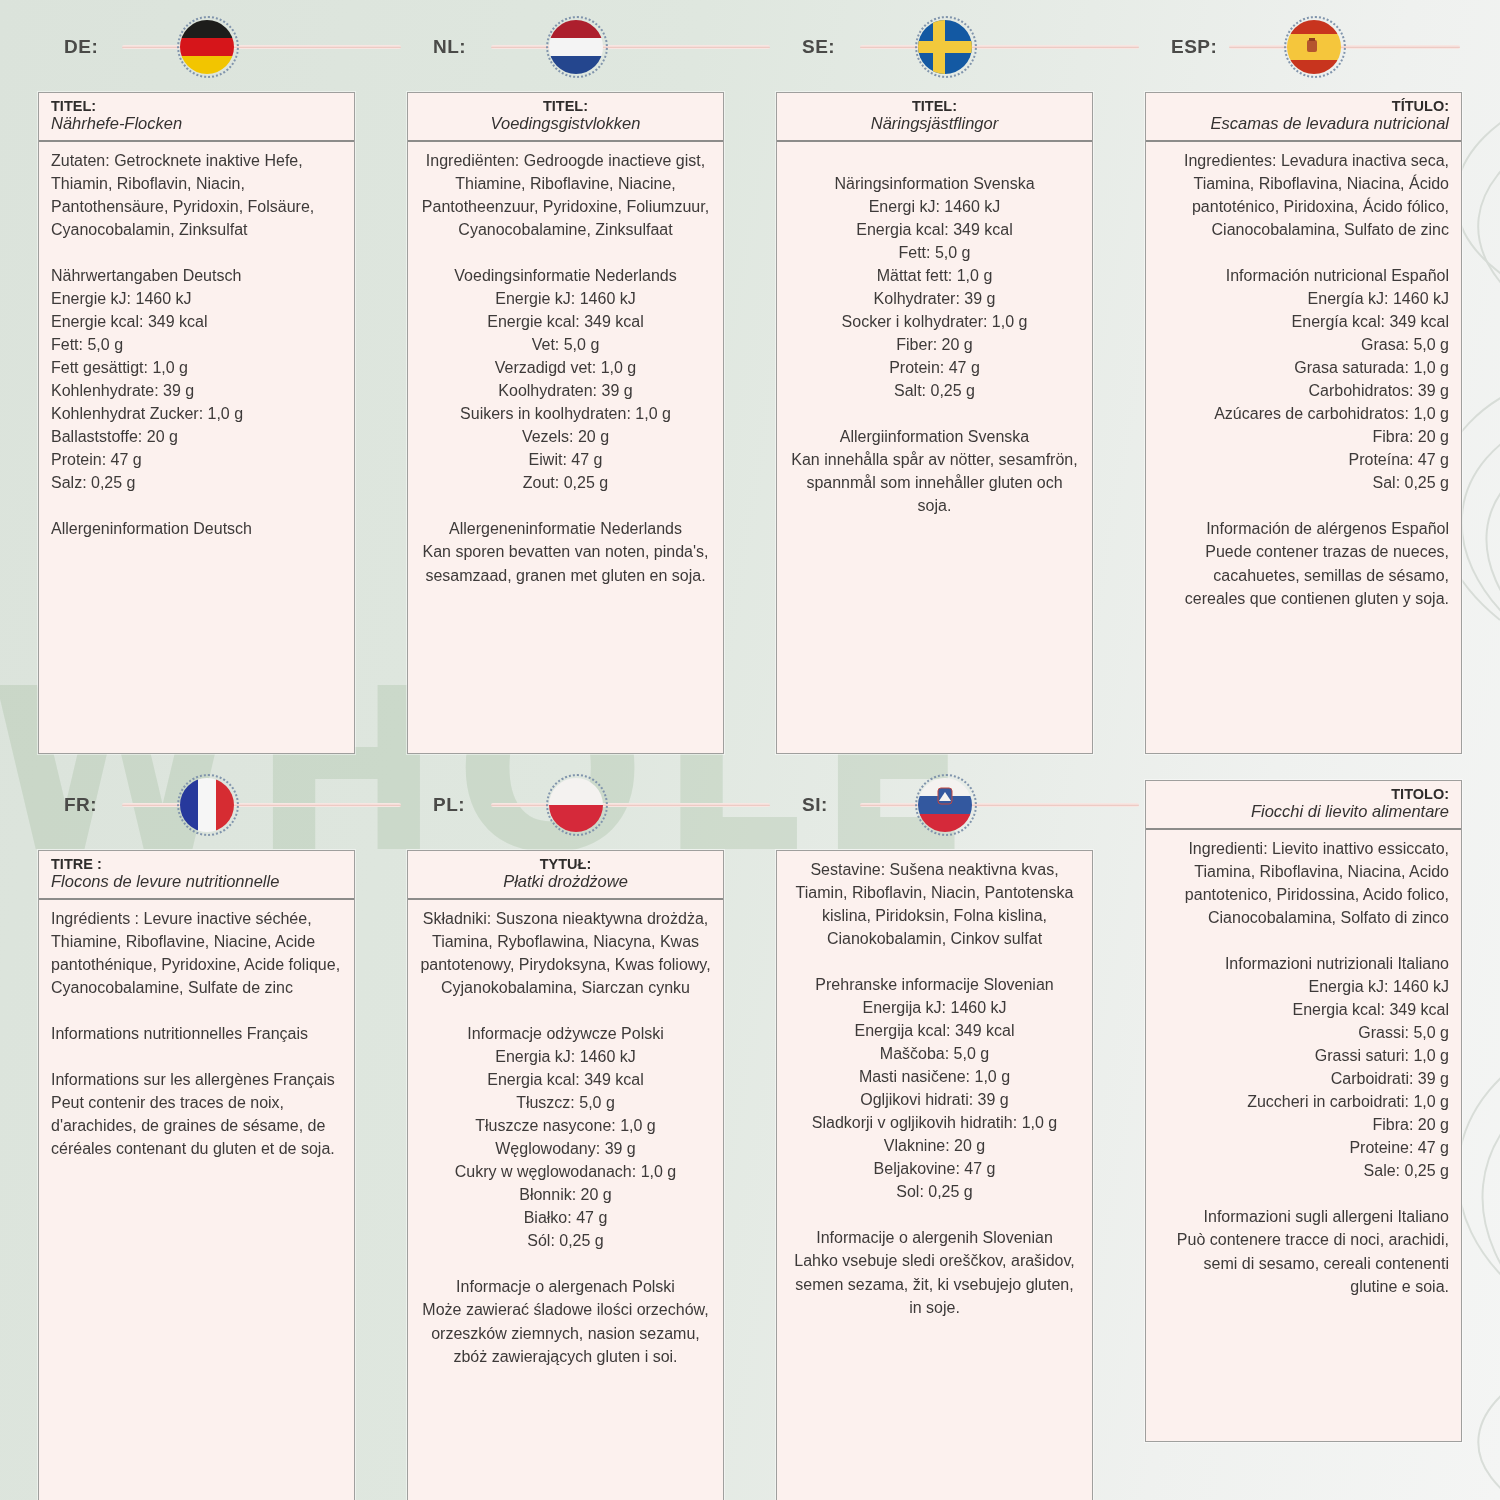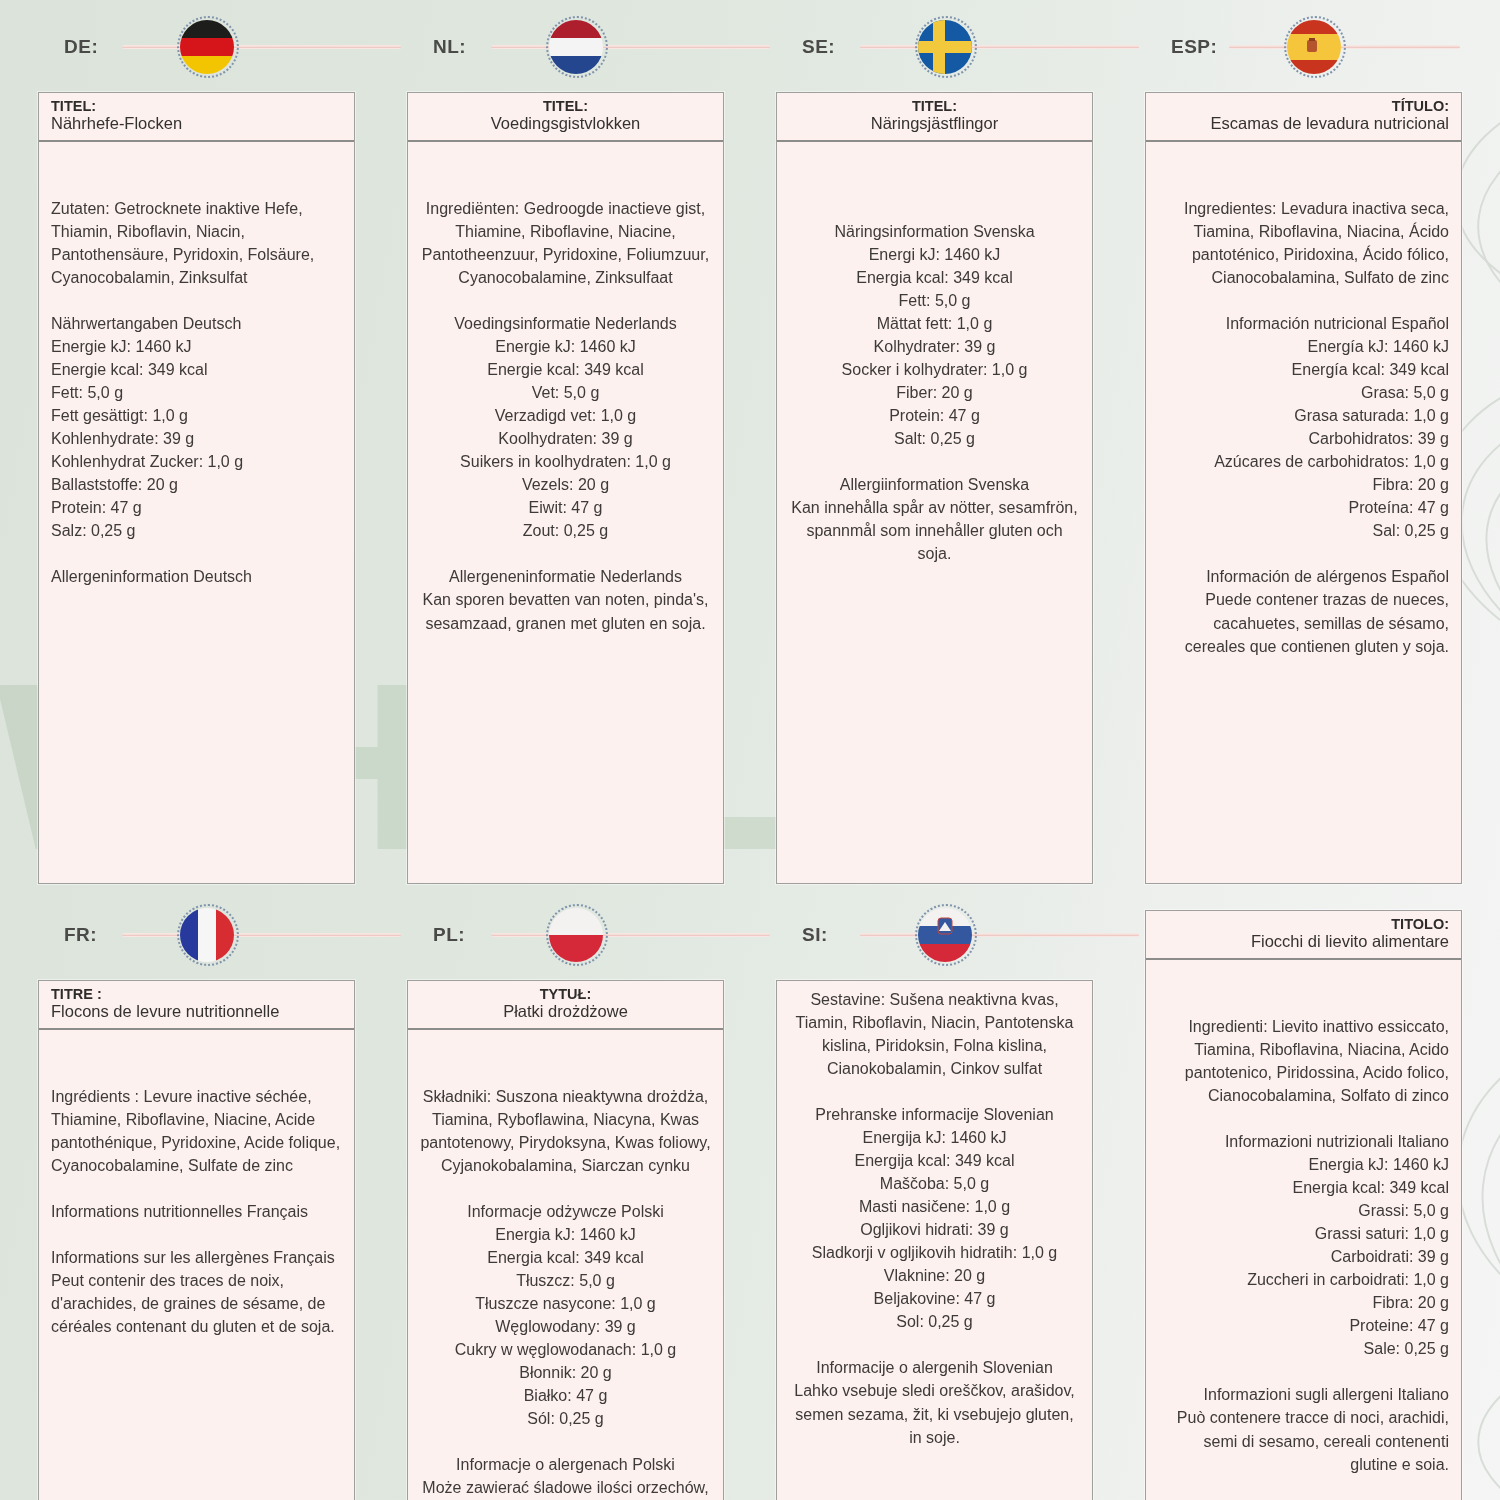--- a/index.html
+++ b/index.html
@@ -41,25 +41,25 @@
     width:54px; height:54px; z-index:3;
   }
   .flag svg { display:block; width:54px; height:54px; }
   .flag::after {
     content:""; position:absolute; inset:-4px -5px -4px -3px;
     border:2px dotted #8094ac; border-radius:50%;
   }
   .panel {
     background:#fcf1ee; border:1px solid #9f9f9d;
     box-shadow:0 0 0 1px rgba(255,255,255,0.45);
-    height:792px; display:flex; flex-direction:column; overflow:hidden;gap:48px;
+    height:662px; display:flex; flex-direction:column; overflow:hidden;
   }
   .title-box { padding:5px 12px 7px 12px; border-bottom:2px solid #8c8c8a; }
   .title-label { font-size:14.5px; font-weight:700; color:#2e2c2b; }
-  .title-text  { font-size:16.5px; color:#343231; }
+  .title-text  { font-size:16.5px; color:#343231;font-style:italic; }
   .content-box {
     flex:1; padding:7px 12px 10px 12px;
     font-size:16px; line-height:1.44; color:#3d3a39;
   }
   .content-box p { margin:0; }
   .nutri-lines { white-space:pre-line; }
   .nutri-header, .allergen-header { margin-top:23px !important; }
   .align-left   { text-align:left; }
   .align-center { text-align:center; }
   .align-right  { text-align:right; }

